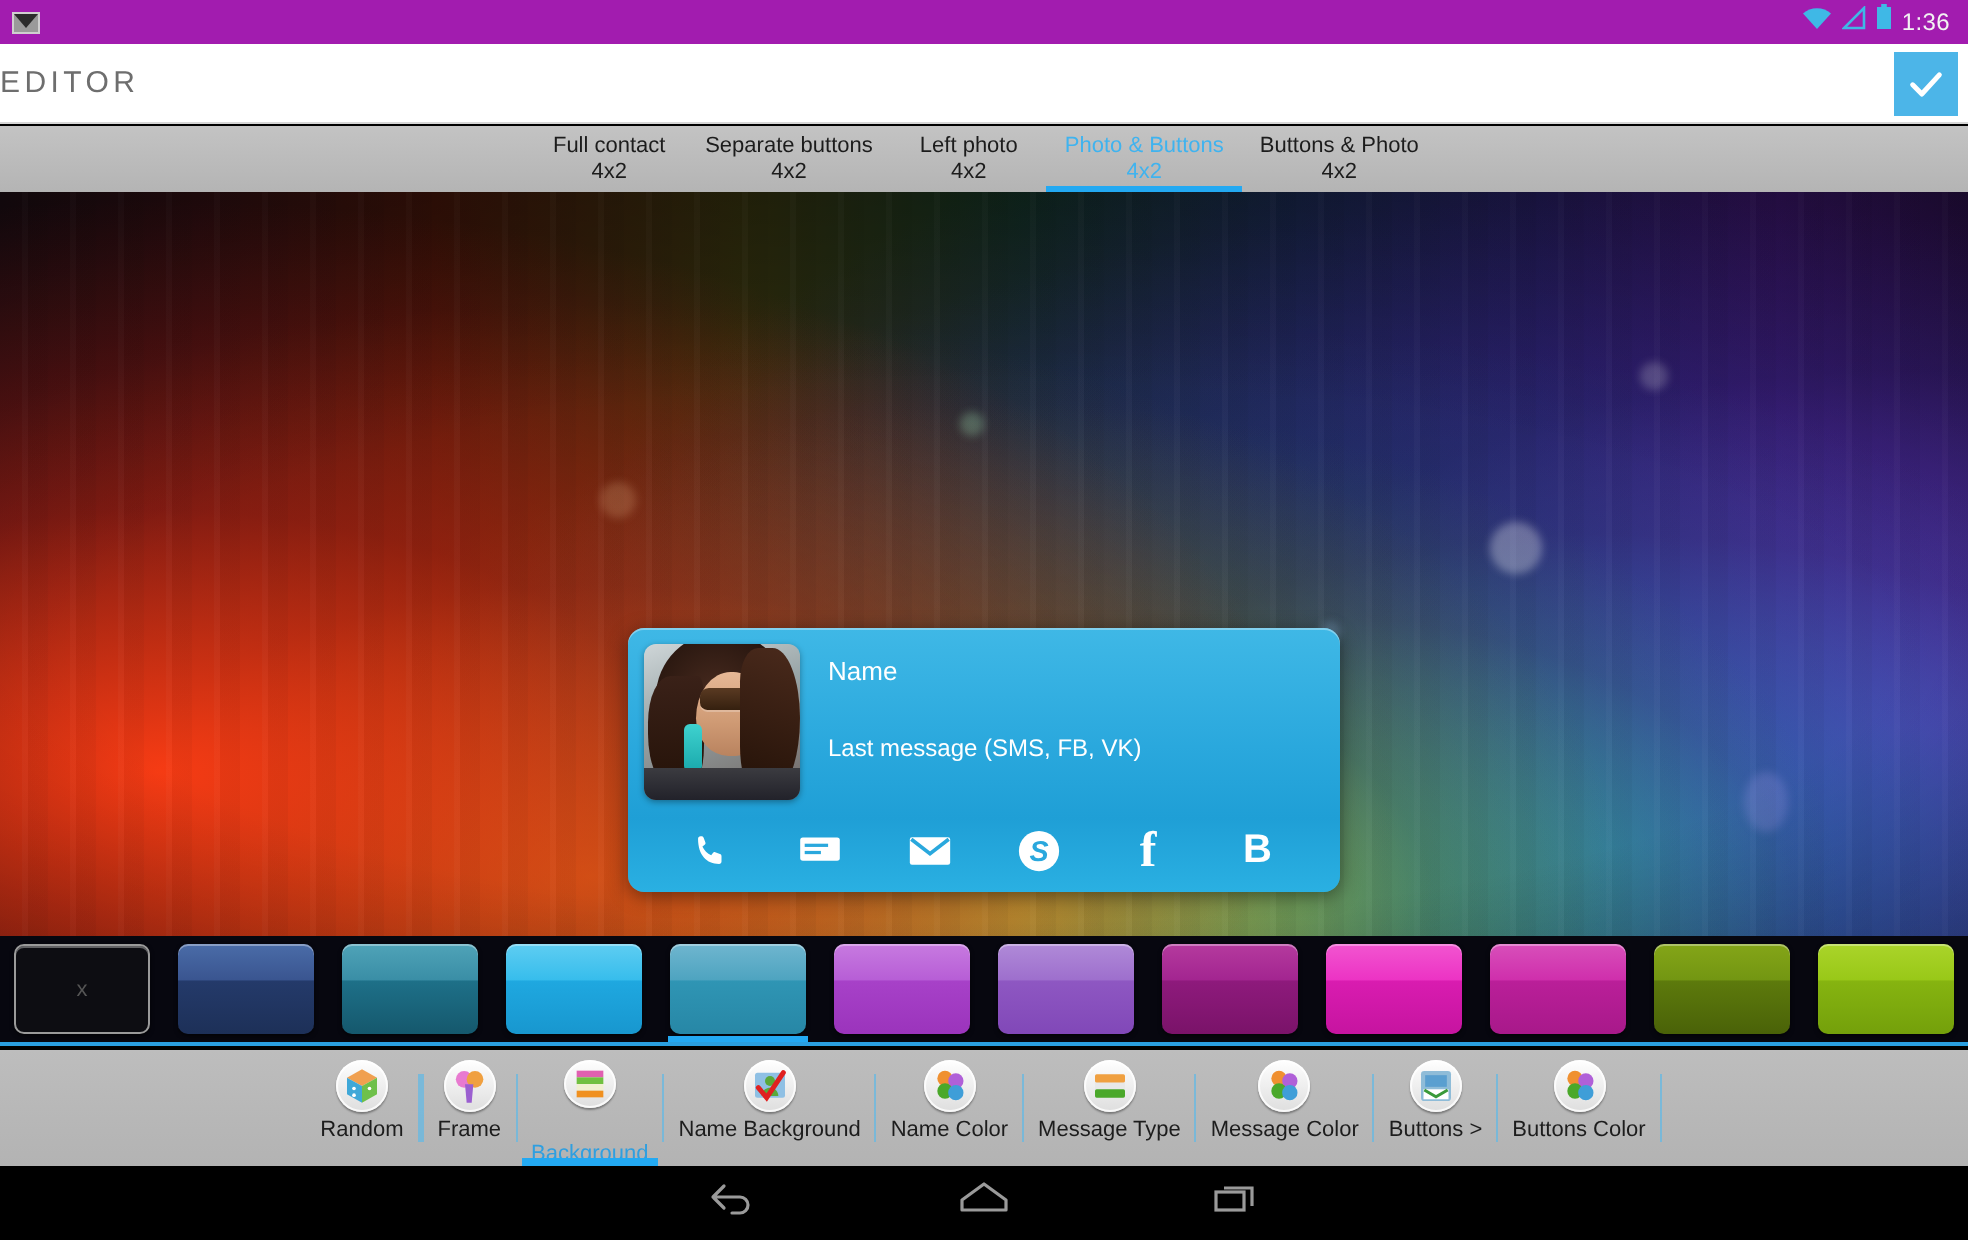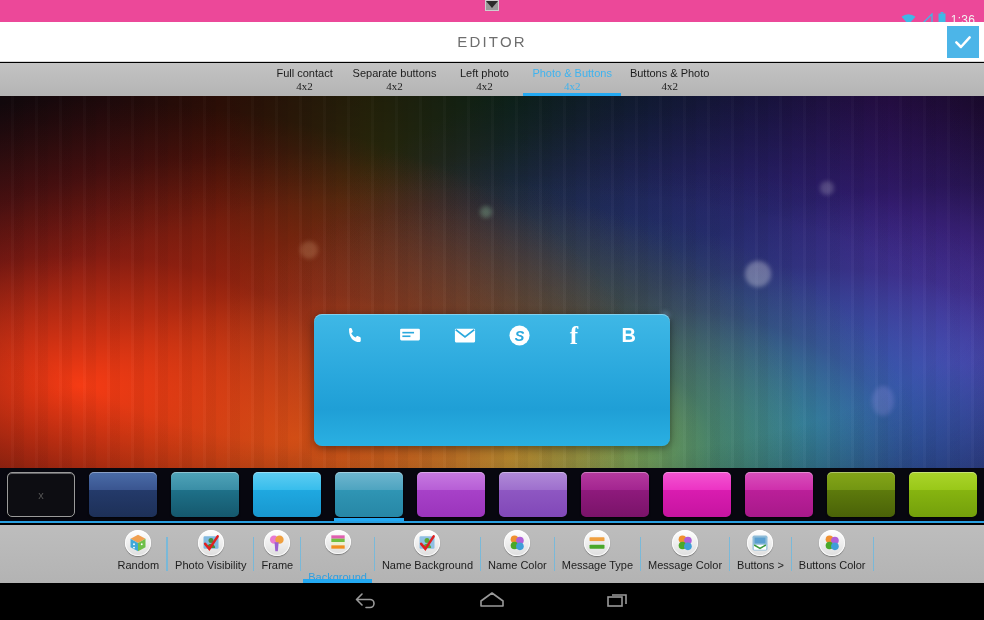--- a/index.html
+++ b/index.html
@@ -4,55 +4,55 @@
 <style>
   * { margin:0; padding:0; box-sizing:border-box; }
   html,body{ width:984px; height:620px; overflow:hidden; background:#000; }
   body{ font-family:"Liberation Sans", sans-serif; -webkit-font-smoothing:antialiased; }
 
   #app{ position:relative; width:984px; height:620px; background:#000; }
 
   
   .statusbar{
     position:absolute; left:0; top:0; width:984px; height:22px;
-    background:#ec4899; display:flex; align-items:center; padding:0 6px;flex-direction:column;
+    background:#a21caf; display:flex; align-items:center; padding:0 6px;
   }
   .sb-left{ display:flex; align-items:center; gap:4px; }
   .sb-right{ margin-left:auto; display:flex; align-items:center; gap:5px; padding-right:3px;}
   .sb-clock{ color:#f2f2f2; font-size:12px; letter-spacing:.2px; line-height:1; }
   .gmail-ico{ width:14px;height:11px; background:#9a9a9a; position:relative; border:1px solid #cfcfcf;}
   .gmail-ico:before{ content:""; position:absolute; left:0;top:0;width:0;height:0;
      border-left:6px solid transparent;border-right:6px solid transparent;border-top:7px solid #2b2b2b;}
 
   
   .actionbar{
     position:absolute; left:0; top:22px; width:984px; height:40px;
     background:#ffffff; border-bottom:1px solid #d6d6d6;
-    display:flex; align-items:center; justify-content:center;
+    display:flex; align-items:center; justify-content:flex-start;
   }
   .ab-title{ font-size:15px; color:#6e6e6e; letter-spacing:2.2px; font-weight:400; }
   .ab-check{
     position:absolute; right:5px; top:4px; width:32px; height:32px;
     background:#4cb5e8; display:flex; align-items:center; justify-content:center;
     cursor:pointer;
   }
   .ab-check svg{ width:20px;height:20px; display:block; }
 
   
   .tabstrip{
     position:absolute; left:0; top:63px; width:984px; height:33px;
     background:linear-gradient(#c3c3c3,#b4b4b4);
     display:flex; align-items:flex-start; justify-content:center;
   }
   .tab{
     min-width:78px; padding:4px 9px 0 9px; text-align:center; cursor:pointer;
     position:relative; height:33px;
   }
   .tab .t1{ font-size:11px; color:#1c1c1c; line-height:13px; white-space:nowrap;}
-  .tab .t2{ font-size:11px; color:#1c1c1c; line-height:13px;font-family:Liberation Serif, serif; }
+  .tab .t2{ font-size:11px; color:#1c1c1c; line-height:13px; }
   .tab.sel .t1,.tab.sel .t2{ color:#3fb3ef; }
   .tab.sel:after{
     content:""; position:absolute; left:0; right:0; bottom:0; height:3px; background:#23a9f2;
   }
 
   
   .preview{
     position:absolute; left:0; top:96px; width:984px; height:372px; overflow:hidden;
     background:#120d18;
   }
@@ -247,20 +247,36 @@
     <div class="wp-stripes"></div>
     <div class="bokeh" style="left:745px;top:165px;width:26px;height:26px;background:rgba(255,255,255,.30);"></div>
     <div class="bokeh" style="left:820px;top:85px;width:14px;height:14px;background:rgba(255,255,255,.22);"></div>
     <div class="bokeh" style="left:872px;top:290px;width:22px;height:30px;background:rgba(190,170,255,.20);border-radius:50%;"></div>
     <div class="bokeh" style="left:480px;top:110px;width:12px;height:12px;background:rgba(180,255,200,.25);"></div>
     <div class="bokeh" style="left:300px;top:145px;width:18px;height:18px;background:rgba(255,210,160,.20);"></div>
     <div class="bokeh" style="left:660px;top:215px;width:10px;height:10px;background:rgba(160,210,255,.28);"></div>
     <div class="wp-vig"></div>
 
     <div class="widget">
+      <div class="wg-top">
+        <div class="wg-photo">
+          <div class="bg-blur"></div>
+          <div class="hair"></div>
+          <div class="hair2"></div>
+          <div class="face"></div>
+          <div class="glasses"></div>
+          <div class="hair3"></div>
+          <div class="earring"></div>
+          <div class="jacket"></div>
+        </div>
+        <div class="wg-text">
+          <div class="wg-name">Name</div>
+          <div class="wg-msg">Last message (SMS, FB, VK)</div>
+        </div>
+      </div>
       <div class="wg-buttons">
         <div class="wg-btn">
           <span>
             <svg width="21" height="21" viewBox="0 0 24 24">
                 <path d="M6.6 3.5c.6 0 1 .3 1.2.9l1 2.7c.2.5 0 1-.4 1.3l-1.3 1c1 2.2 2.8 4 5 5l1-1.3c.3-.4.8-.6 1.3-.4l2.7 1c.6.2.9.6.9 1.2v3.1c0 .8-.6 1.4-1.4 1.4C9.6 19.4 4.6 14.4 4.6 5c0-.8.6-1.5 1.4-1.5z" fill="#ffffff"></path>
               </svg>
           </span>
         </div>
         <div class="wg-btn">
           <span>
@@ -347,31 +363,20 @@
             <circle cx="7.2" cy="17.5" r="1.1" fill="#fff"></circle>
           <circle cx="16.5" cy="13.5" r="1.1" fill="#fff"></circle>
         </svg>
       </div>
       <div class="tb-label">Random</div>
     </div>
     <div class="tb-sep"></div>
 
     <div class="tb-sep"></div>
 
-    <div class="tb-item">
-      <div class="tb-ico">
-        <svg width="20" height="20" viewBox="0 0 24 24">
-          <rect x="3" y="4" width="18" height="15" rx="1.5" fill="#7fb8e0"></rect>
-          <circle cx="12" cy="9" r="3" fill="#4a8a3a"></circle>
-            <path d="M7 18c0-3 2.3-5 5-5s5 2 5 5z" fill="#4a8a3a"></path>
-          <path d="M5 13 L10 19 L20 4" fill="none" stroke="#e02020" stroke-width="3" stroke-linecap="round"></path>
-        </svg>
-      </div>
-      <div class="tb-label">Photo Visibility</div>
-    </div>
     <div class="tb-sep"></div>
 
     <div class="tb-item">
       <div class="tb-ico">
         <svg width="20" height="20" viewBox="0 0 24 24">
           <circle cx="8.5" cy="8" r="5" fill="#e87ad0"></circle>
           <circle cx="15" cy="8" r="5" fill="#f0a040"></circle>
           <path d="M9 11h5l-1 11h-3z" fill="#9b5fd0"></path>
         </svg>
       </div>

